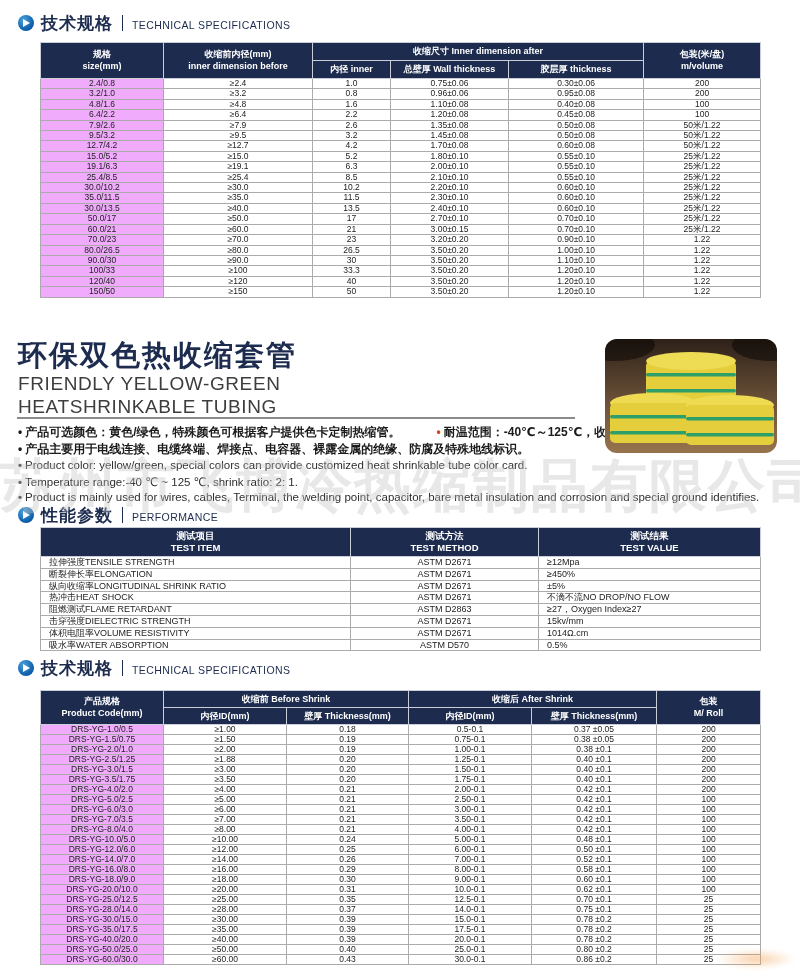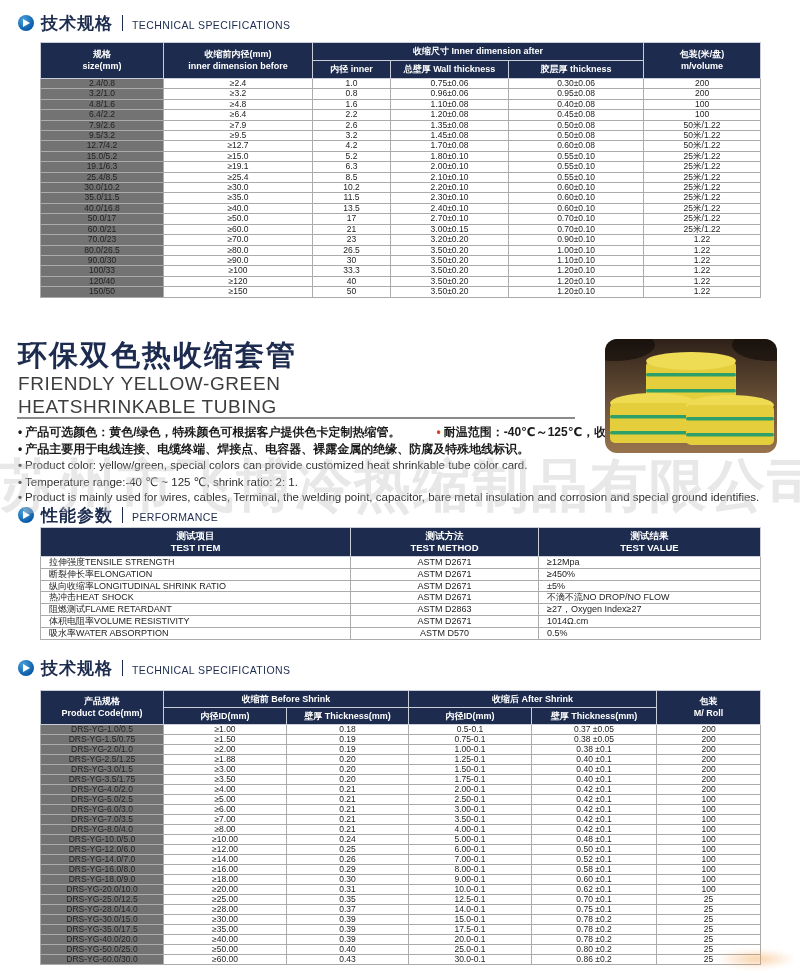--- a/index.html
+++ b/index.html
@@ -17,21 +17,21 @@
   .v-div{width:1px;height:16px;background:#1c2b4e;margin:0 2px;}
   .en-title{font-size:10.5px;color:#1c2b4e;letter-spacing:.4px;white-space:nowrap;padding-top:3px;}
 
   
   .tbl{border-collapse:collapse;table-layout:fixed;width:720px;border:1px solid #8d8d8d;}
   .tbl th{background:#1c2b4e;color:#fff;font-weight:bold;border:1px solid #c9ced9;
           padding:1px 2px;vertical-align:middle;}
   .tbl th div{line-height:1.3;}
   .tbl td{border:1px solid #ababab;color:#222;text-align:center;
           white-space:nowrap;overflow:hidden;background:#fff;}
-  .tbl td.c0{background:#737373;text-align:center;}
+  .tbl td.c0{background:#f0abfc;text-align:center;}
   #t1 th{font-size:9px;height:15px;}
   #t1 td{height:9.4px;line-height:9.4px;font-size:8.5px;padding:0 2px;}
   #tp th{font-size:9.5px;height:26px;}
   #tp td{height:10.8px;line-height:10.8px;font-size:9px;padding:0 2px;}
   #t3 th{font-size:9px;height:14px;}
   #t3 td{height:9px;line-height:9px;font-size:8.5px;padding:0 2px;}
 
   
   .prod-title{font-size:29px;font-weight:bold;color:#1c2b4e;letter-spacing:2px;white-space:nowrap;}
   .prod-sub{font-size:19px;color:#3d3d3d;line-height:1.22;letter-spacing:.6px;font-weight:500;}
@@ -180,21 +180,21 @@
       </tr>
       <tr>
         <td class="c0">35.0/11.5</td>
         <td>≥35.0</td>
         <td>11.5</td>
         <td>2.30±0.10</td>
         <td>0.60±0.10</td>
         <td>25米/1.22</td>
       </tr>
       <tr>
-        <td class="c0">40.0/16.8</td>
+        <td class="c0">30.0/13.5</td>
         <td>≥40.0</td>
         <td>13.5</td>
         <td>2.40±0.10</td>
         <td>0.60±0.10</td>
         <td>25米/1.22</td>
       </tr>
       <tr>
         <td class="c0">50.0/17</td>
         <td>≥50.0</td>
         <td>17</td>
@@ -361,20 +361,25 @@
       </tr>
       <tr>
         <td style="text-align: left; padding-left: 8px;">热冲击HEAT SHOCK</td>
         <td style="text-align: center;">ASTM D2671</td>
         <td style="text-align: left; padding-left: 8px;">不滴不流NO DROP/NO FLOW</td>
       </tr>
       <tr>
         <td style="text-align: left; padding-left: 8px;">阻燃测试FLAME RETARDANT</td>
         <td style="text-align: center;">ASTM D2863</td>
         <td style="text-align: left; padding-left: 8px;">≥27，Oxygen Index≥27</td>
+      </tr>
+      <tr>
+        <td style="text-align: left; padding-left: 8px;">击穿强度DIELECTRIC STRENGTH</td>
+        <td style="text-align: center;">ASTM D2671</td>
+        <td style="text-align: left; padding-left: 8px;">15kv/mm</td>
       </tr>
       <tr>
         <td style="text-align: left; padding-left: 8px;">体积电阻率VOLUME RESISTIVITY</td>
         <td style="text-align: center;">ASTM D2671</td>
         <td style="text-align: left; padding-left: 8px;">1014Ω.cm</td>
       </tr>
       <tr>
         <td style="text-align: left; padding-left: 8px;">吸水率WATER ABSORPTION</td>
         <td style="text-align: center;">ASTM D570</td>
         <td style="text-align: left; padding-left: 8px;">0.5%</td>

